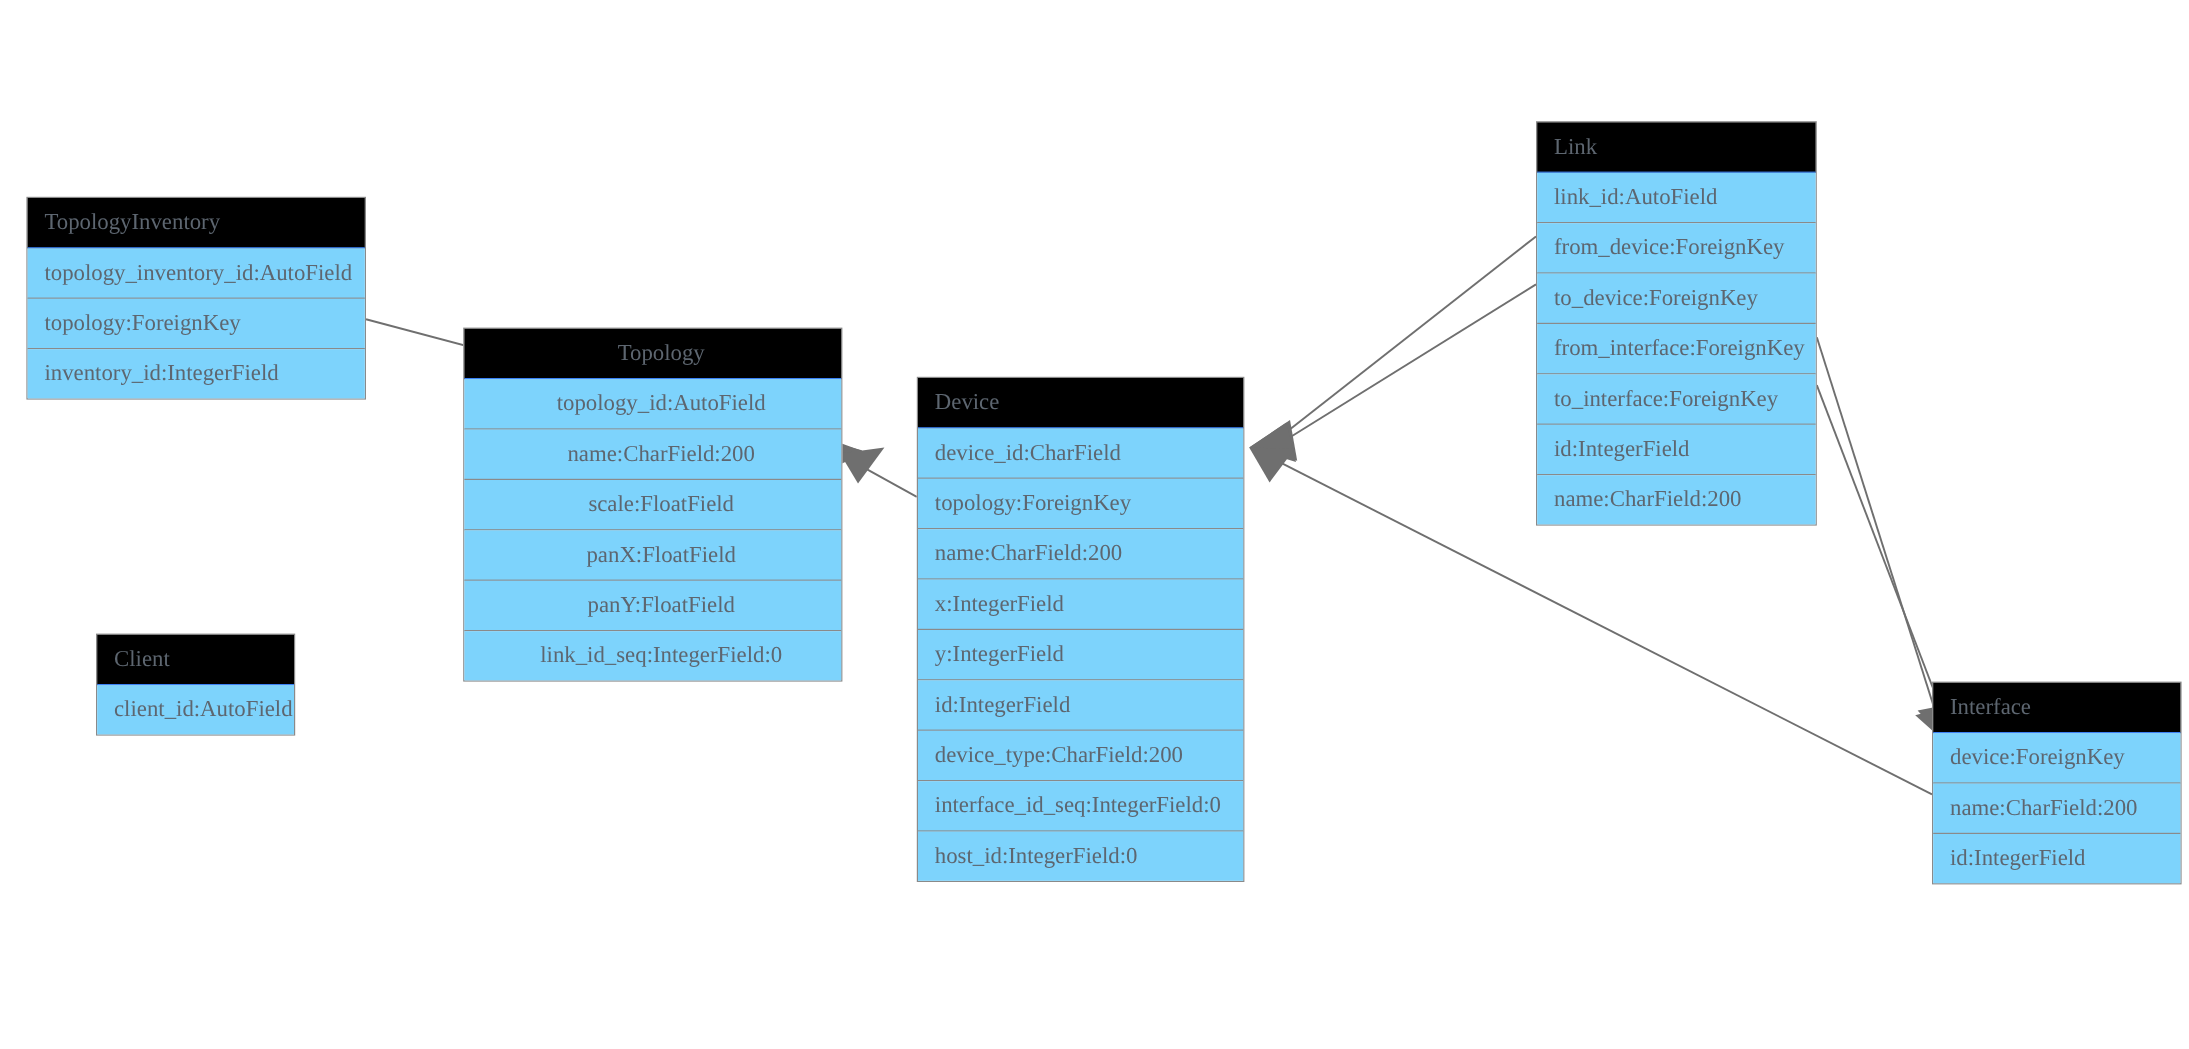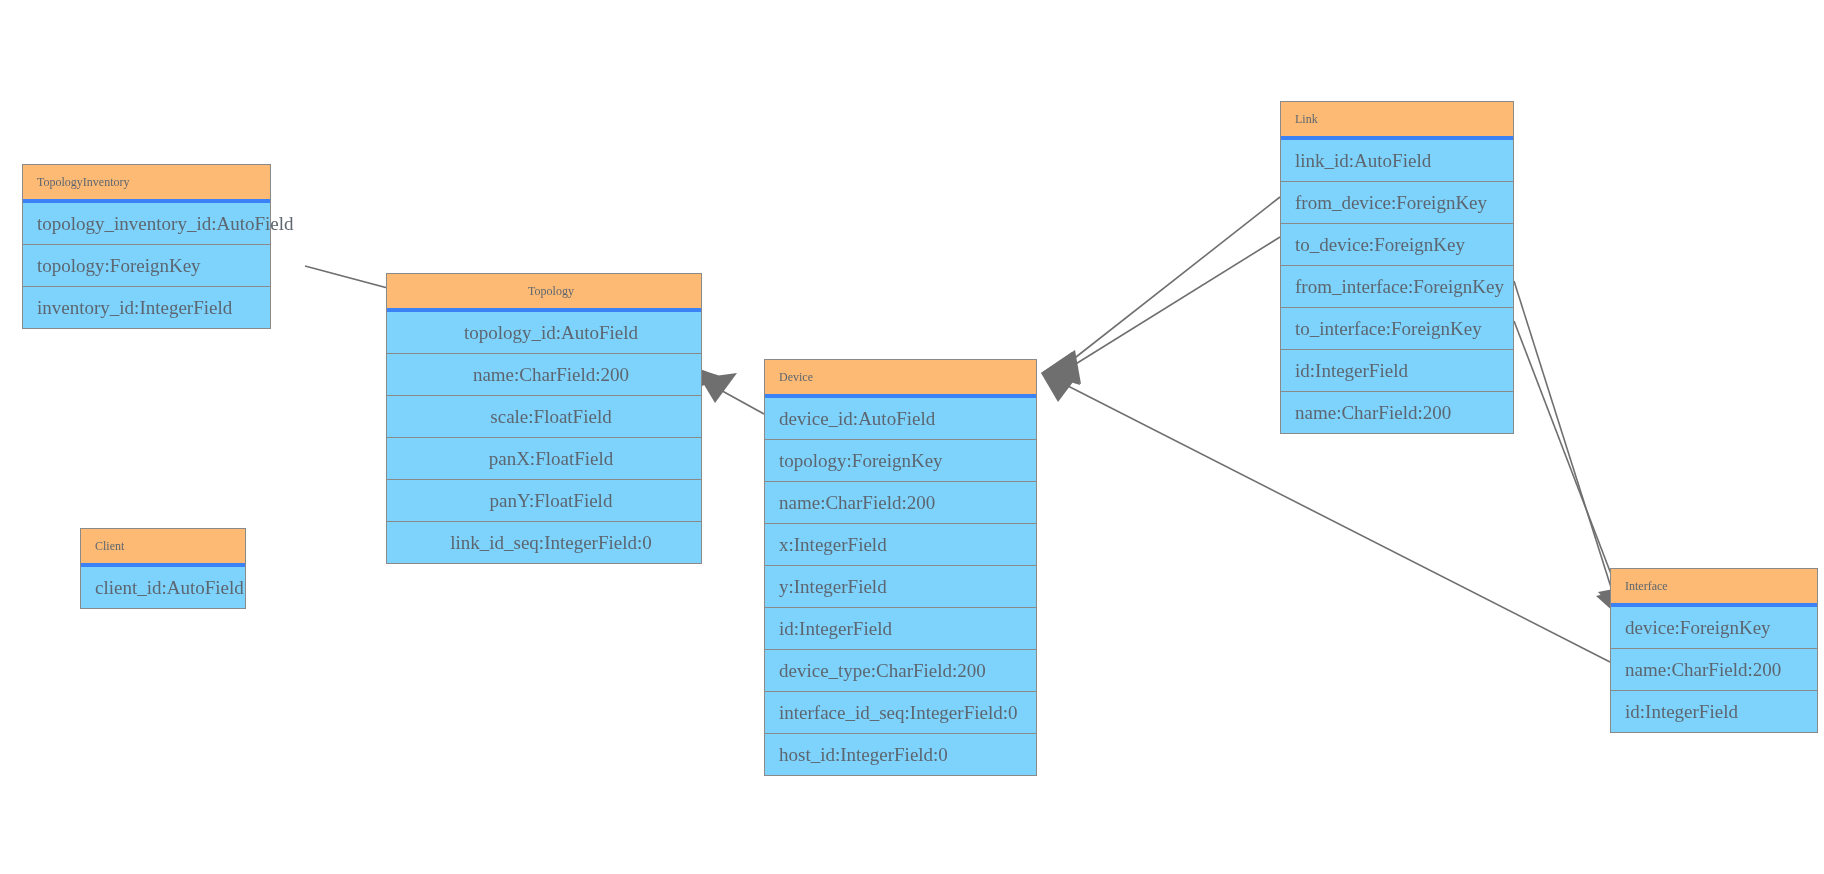--- a/index.html
+++ b/index.html
@@ -26,24 +26,24 @@
   }
   .entity {
     position: absolute;
     box-sizing: border-box;
     border: 1px solid #8a8a8a;
     background: #ffffff;
     z-index: 2;
   }
   .entity-title {
     box-sizing: border-box;
-    background: #fdba74;
-    border-bottom: 4px solid #3b82f6;
+    background: #000000;
+    border-bottom: 1px solid #3b82f6;
     color: #5d6670;
-    font-size: 12px;
+    font-size: 19px;
     line-height: 1;
     padding: 11px 0 11px 14px;
     white-space: nowrap;
   }
   .entity-fields {
     display: block;
   }
   .field-row {
     box-sizing: border-box;
     border-bottom: 1px solid #8a8a8a;
@@ -94,21 +94,21 @@
       <line x1="1514" y1="281" x2="1615" y2="600" stroke="#6f6f6f" stroke-width="1.6"></line>
       <polygon points="1624,621 1596,596 1627,588" fill="#6f6f6f"></polygon>
     </g>
 
     <g>
       <line x1="1514" y1="321" x2="1621" y2="600" stroke="#6f6f6f" stroke-width="1.6"></line>
       <polygon points="1624,621 1598,592 1629,586" fill="#6f6f6f"></polygon>
     </g>
   </svg>
 
-  <div class="entity" style="left:22px; top:164px; width:249px;">
+  <div class="entity" style="left:22px; top:164px; width:283px;">
     <div class="entity-title">TopologyInventory</div>
     <div class="entity-fields">
       <div class="field-row">topology_inventory_id:AutoField</div>
       <div class="field-row">topology:ForeignKey</div>
       <div class="field-row">inventory_id:IntegerField</div>
     </div>
   </div>
 
   <div class="entity" style="left:80px; top:528px; width:166px;">
     <div class="entity-title">Client</div>
@@ -122,24 +122,24 @@
     <div class="entity-fields">
       <div class="field-row">topology_id:AutoField</div>
       <div class="field-row">name:CharField:200</div>
       <div class="field-row">scale:FloatField</div>
       <div class="field-row">panX:FloatField</div>
       <div class="field-row">panY:FloatField</div>
       <div class="field-row">link_id_seq:IntegerField:0</div>
     </div>
   </div>
 
-  <div class="entity" style="left:764px; top:314px; width:273px;margin-top:45px;">
+  <div class="entity" style="left:764px; top:314px; width:273px;">
     <div class="entity-title">Device</div>
     <div class="entity-fields">
-      <div class="field-row">device_id:AutoField</div>
+      <div class="field-row">device_id:CharField</div>
       <div class="field-row">topology:ForeignKey</div>
       <div class="field-row">name:CharField:200</div>
       <div class="field-row">x:IntegerField</div>
       <div class="field-row">y:IntegerField</div>
       <div class="field-row">id:IntegerField</div>
       <div class="field-row">device_type:CharField:200</div>
       <div class="field-row">interface_id_seq:IntegerField:0</div>
       <div class="field-row">host_id:IntegerField:0</div>
     </div>
   </div>

